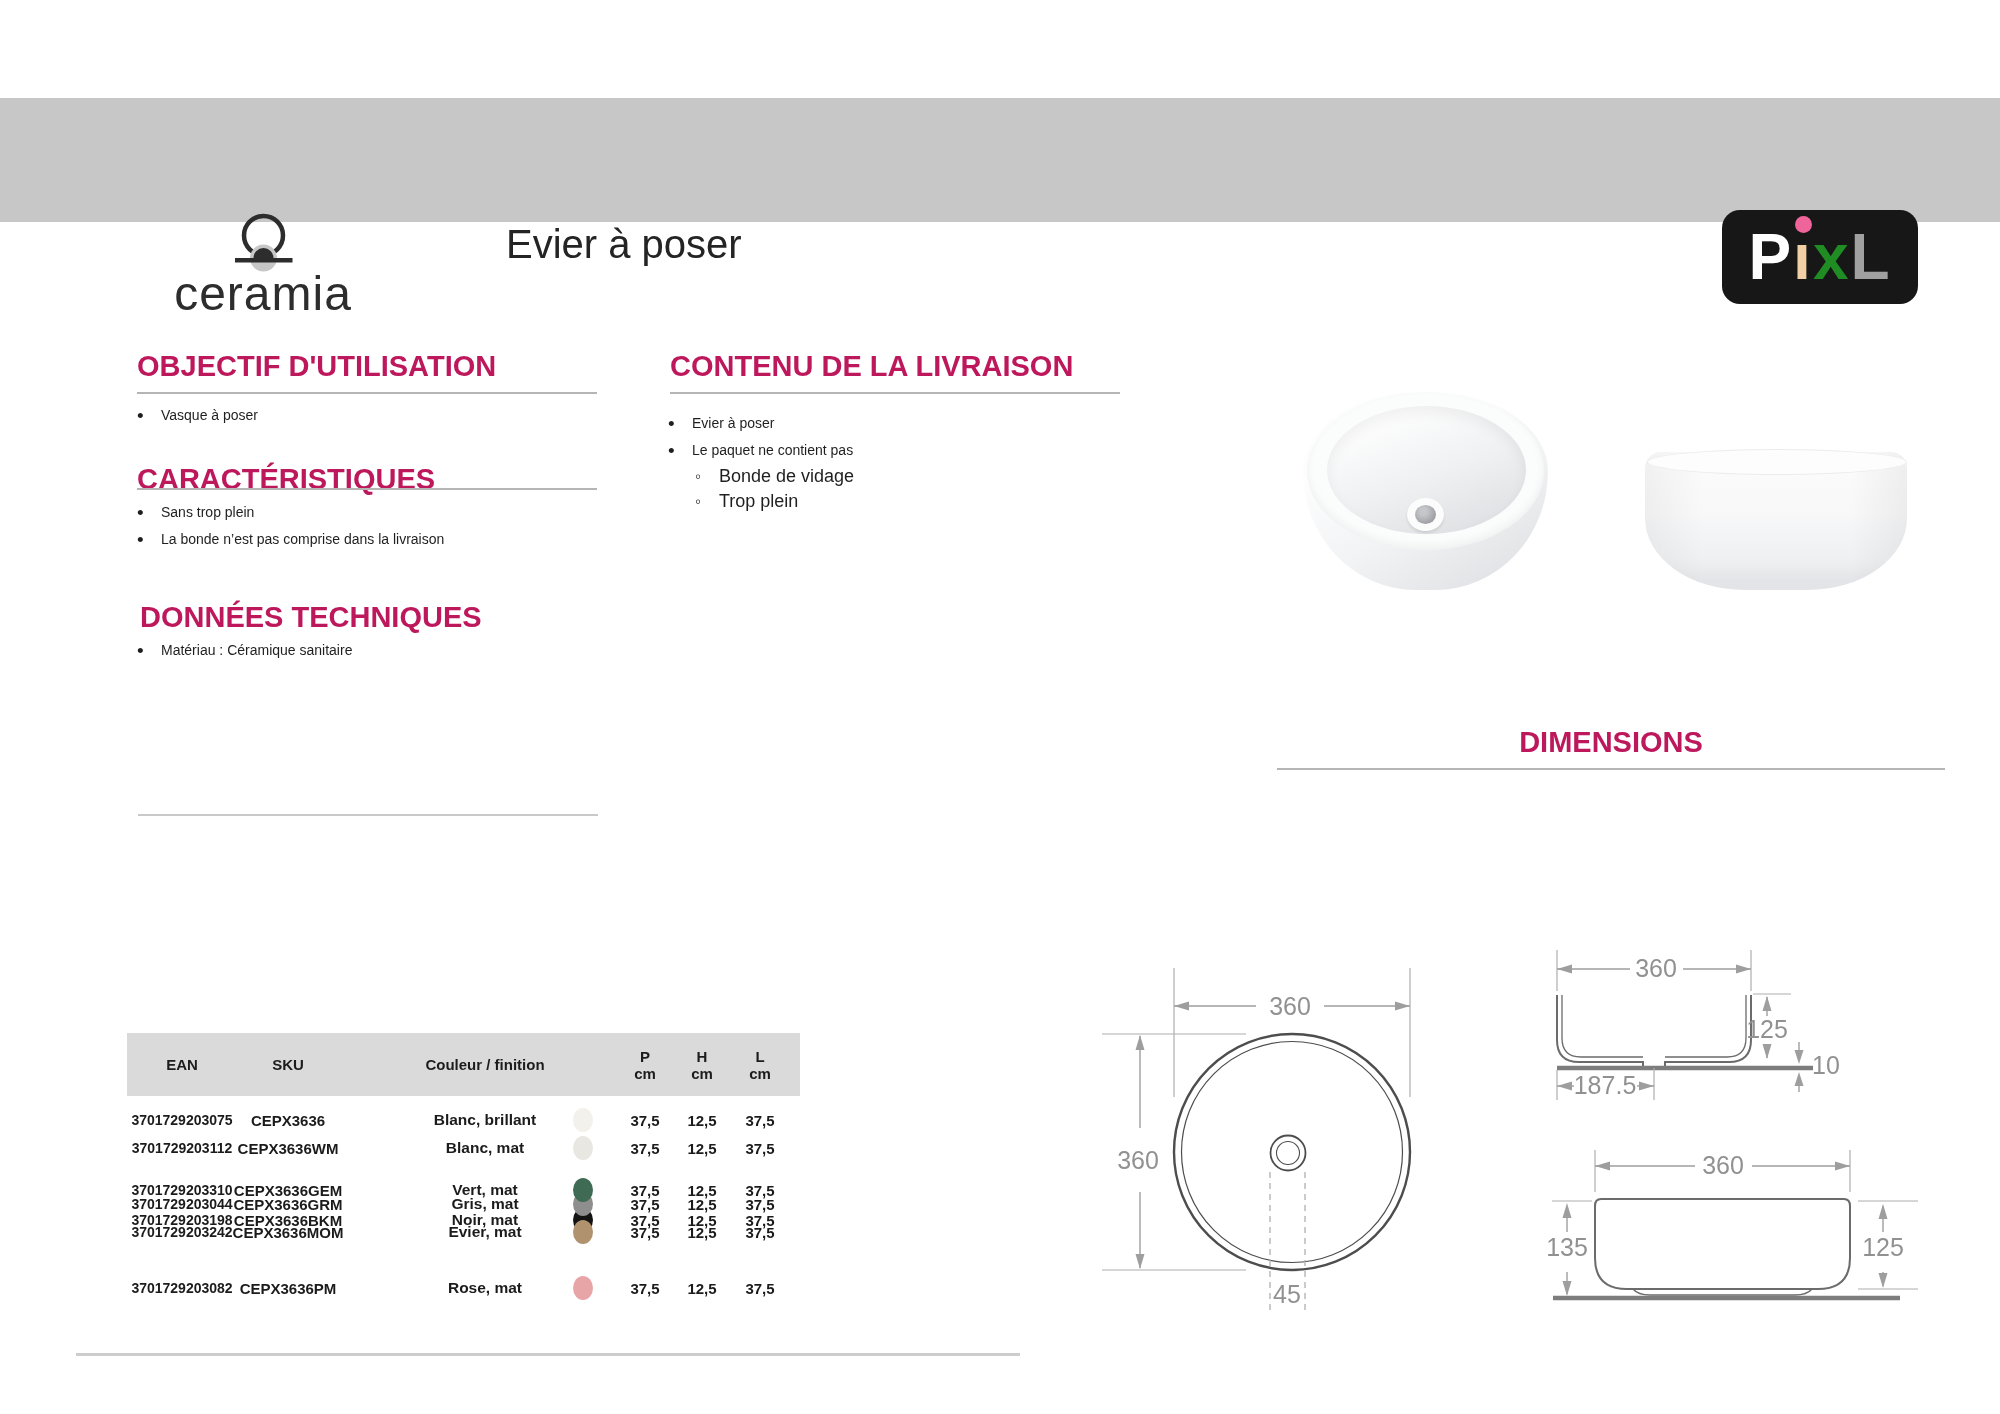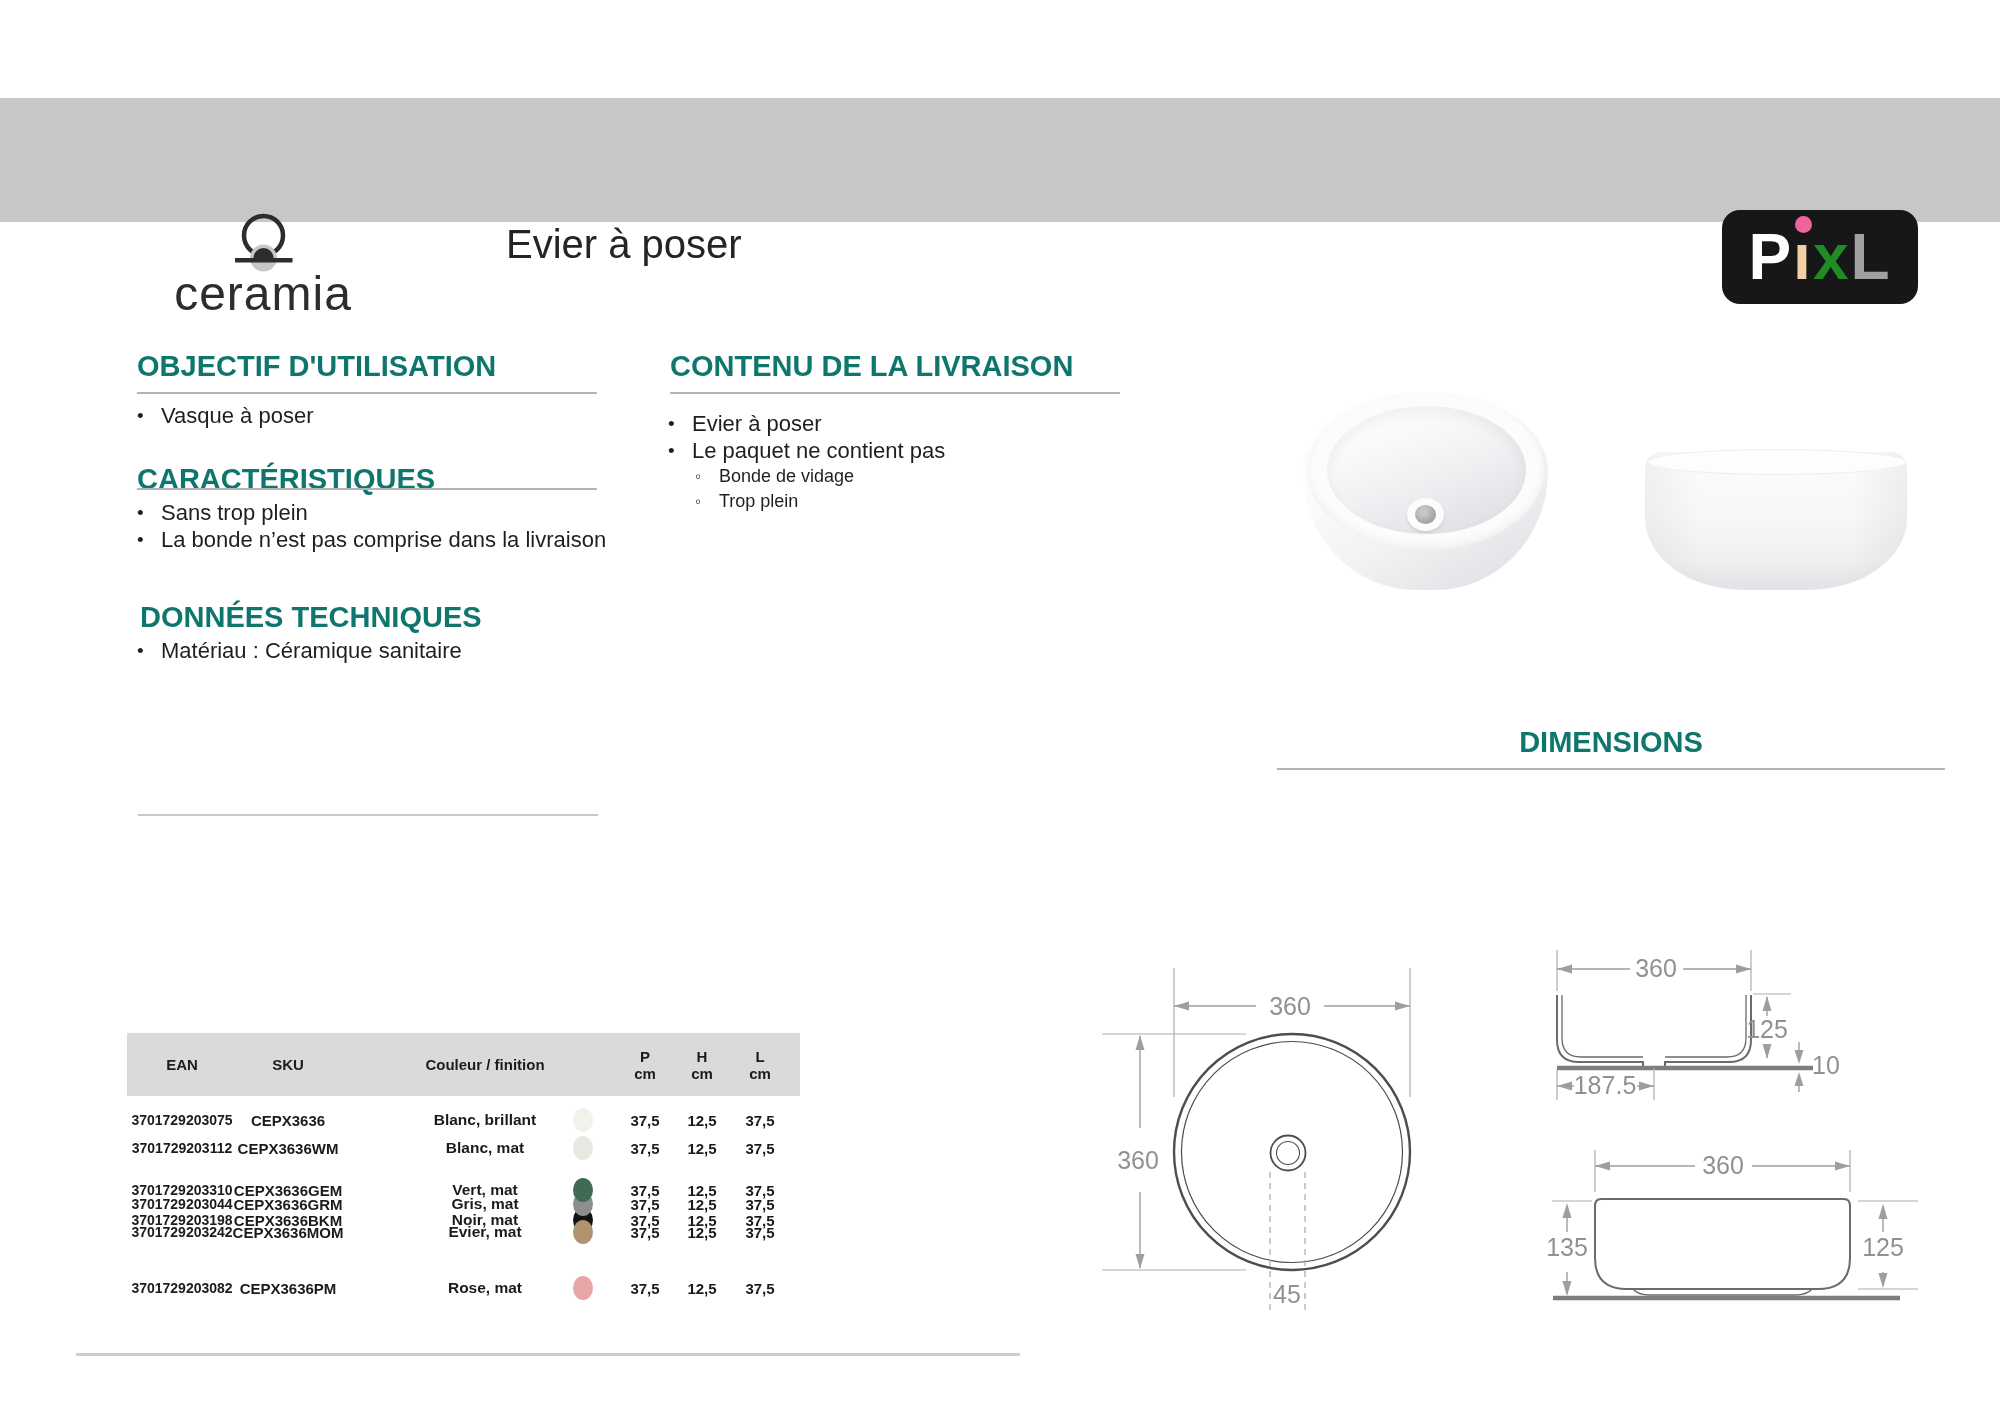--- a/index.html
+++ b/index.html
@@ -15,24 +15,24 @@
   .pixl{position:absolute;left:1722px;top:112px;width:196px;height:94px;background:#171717;
         border-radius:18px;display:flex;align-items:center;justify-content:center;
         font-weight:bold;font-size:64px;letter-spacing:2px;}
   .pixl .p{color:#ffffff;}
   .pixl .i{color:#f2cfa4;position:relative;}
   .pixl .i .dot{position:absolute;left:2px;top:-4px;width:17px;height:17px;border-radius:50%;background:#ef649b;}
   .pixl .x{color:#1f8c24;}
   .pixl .l{color:#a0a0a0;}
 
   
-  .sec-title{position:absolute;font-size:29px;font-weight:bold;color:#0f766e;white-space:nowrap;}
+  .sec-title{position:absolute;font-size:29px;font-weight:bold;color:#be185d;white-space:nowrap;}
   .rule{position:absolute;height:2px;background:#b5b5b5;}
   ul.blist{position:absolute;list-style:none;margin:0;padding:0;}
-  ul.blist li{position:relative;padding-left:27px;font-size:22px;line-height:27px;color:#1f1f1f;white-space:nowrap;}
+  ul.blist li{position:relative;padding-left:27px;font-size:14px;line-height:27px;color:#1f1f1f;white-space:nowrap;}
   ul.blist li::before{content:"\2022";position:absolute;left:3px;font-size:19px;}
   ul.sublist{list-style:none;margin:0;padding:0 0 0 30px;}
   ul.sublist li{position:relative;padding-left:24px;font-size:18px;line-height:25px;white-space:nowrap;}
   ul.sublist li::before{content:"\25E6";position:absolute;left:0px;top:0;font-size:17px;font-weight:bold;}
 
   
   .photo1{position:absolute;left:1303px;top:392px;width:245px;height:198px;}
   .p1-body{position:absolute;inset:0;border-radius:48% 48% 46% 46% / 40% 40% 60% 60%;
            background:linear-gradient(150deg,#fdfdfe 28%,#f2f3f4 58%,#e2e3e6 88%,#dbdcdf 100%);}
   .p1-rim{position:absolute;left:4px;top:0px;width:237px;height:158px;border-radius:50%;

